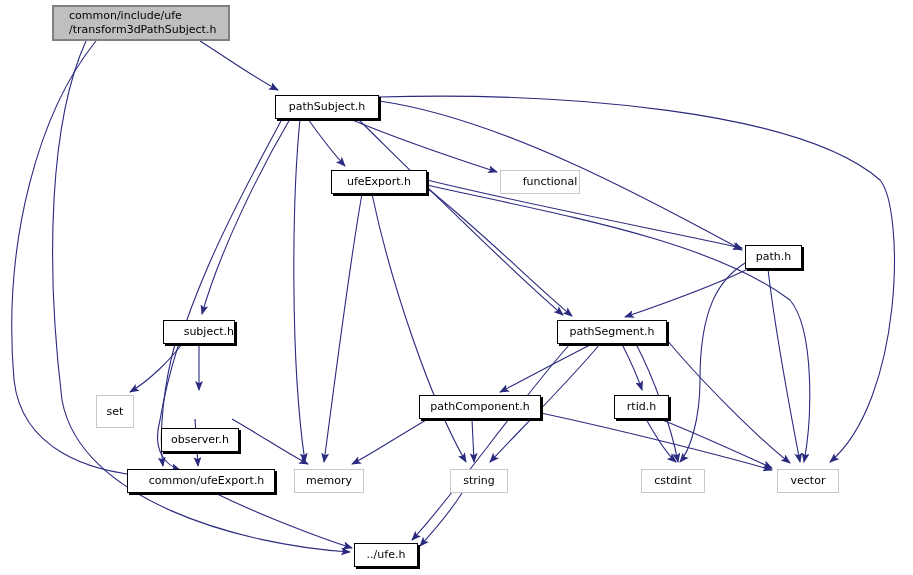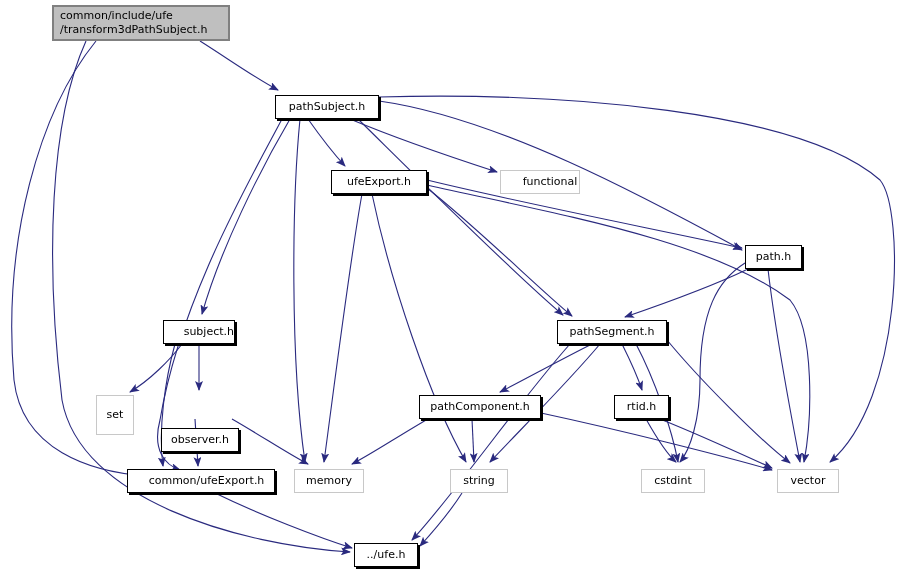--- a/index.html
+++ b/index.html
@@ -89,29 +89,29 @@
         <path d="M 472 419 L 474 462" marker-end="url(#arrowhead)"></path>
         <path d="M 428 419 C 400 435, 370 455, 352 464" marker-end="url(#arrowhead)"></path>
         <path d="M 541 413 C 620 430, 720 455, 772 470" marker-end="url(#arrowhead)"></path>
         <path d="M 646 419 C 655 435, 668 455, 676 462" marker-end="url(#arrowhead)"></path>
         <path d="M 660 419 C 700 435, 750 458, 772 468" marker-end="url(#arrowhead)"></path>
         <path d="M 215 493 C 260 515, 320 538, 352 548" marker-end="url(#arrowhead)"></path>
         <path d="M 462 493 C 450 512, 430 535, 420 546" marker-end="url(#arrowhead)"></path>
       </g>
   </svg>
   <div id="node-layer">
-      <div class="node root" style="left: 52px; top: 5px; width: 178px; height: 36px; justify-content: flex-start; padding-left: 7px;"><span class="label" style="text-align: left;">common/include/ufe
+      <div class="node root" style="left: 52px; top: 5px; width: 178px; height: 36px; justify-content: flex-start; padding-left: 16px;"><span class="label" style="text-align: left;">common/include/ufe
 /transform3dPathSubject.h</span></div>
       <div class="node local" style="left: 275px; top: 95px; width: 104px; height: 24px;"><span class="label">pathSubject.h</span></div>
       <div class="node sys" style="left: 500px; top: 170px; width: 80px; height: 24px; padding-left: 20px;"><span class="label">functional</span></div>
       <div class="node local" style="left: 331px; top: 170px; width: 96px; height: 24px;"><span class="label">ufeExport.h</span></div>
       <div class="node local" style="left: 745px; top: 245px; width: 57px; height: 24px;"><span class="label">path.h</span></div>
       <div class="node local" style="left: 163px; top: 320px; width: 72px; height: 24px; justify-content: flex-end;"><span class="label">subject.h</span></div>
       <div class="node local" style="left: 557px; top: 320px; width: 110px; height: 24px;"><span class="label">pathSegment.h</span></div>
-      <div class="node sys" style="left: 96px; top: 395px; width: 38px; height: 40px;"><span class="label">set</span></div>
+      <div class="node sys" style="left: 96px; top: 395px; width: 38px; height: 33px;"><span class="label">set</span></div>
       <div class="node local" style="left: 161px; top: 395px; width: 78px; height: 24px; margin-top: 33px;"><span class="label">observer.h</span></div>
       <div class="node local" style="left: 419px; top: 395px; width: 122px; height: 24px;"><span class="label">pathComponent.h</span></div>
       <div class="node local" style="left: 614px; top: 395px; width: 55px; height: 24px;"><span class="label">rtid.h</span></div>
       <div class="node local" style="left: 127px; top: 469px; width: 148px; height: 24px; padding-left: 11px;"><span class="label">common/ufeExport.h</span></div>
       <div class="node sys" style="left: 294px; top: 469px; width: 70px; height: 24px;"><span class="label">memory</span></div>
       <div class="node sys" style="left: 450px; top: 469px; width: 58px; height: 24px;"><span class="label">string</span></div>
       <div class="node sys" style="left: 641px; top: 469px; width: 64px; height: 24px;"><span class="label">cstdint</span></div>
       <div class="node sys" style="left: 777px; top: 469px; width: 62px; height: 24px;"><span class="label">vector</span></div>
       <div class="node local" style="left: 354px; top: 543px; width: 64px; height: 24px;"><span class="label">../ufe.h</span></div>
     </div>

